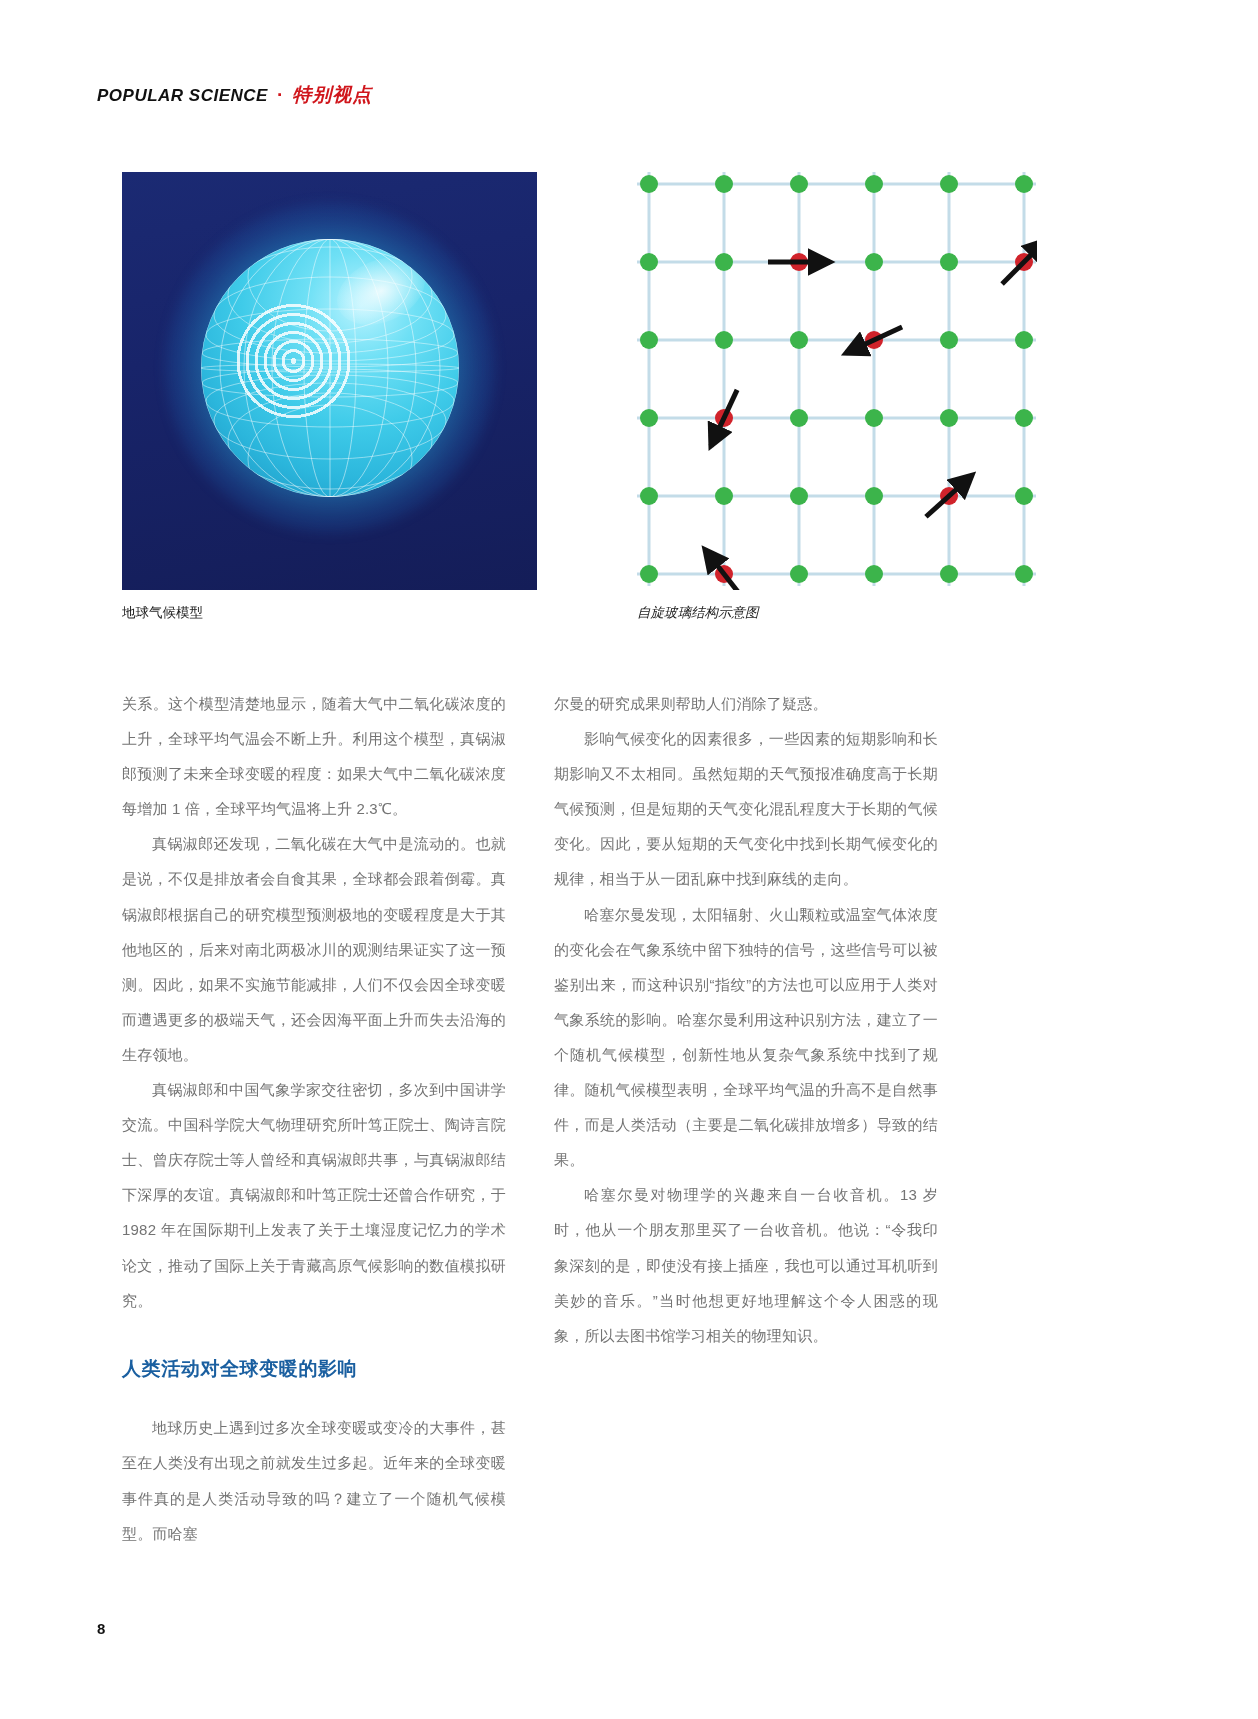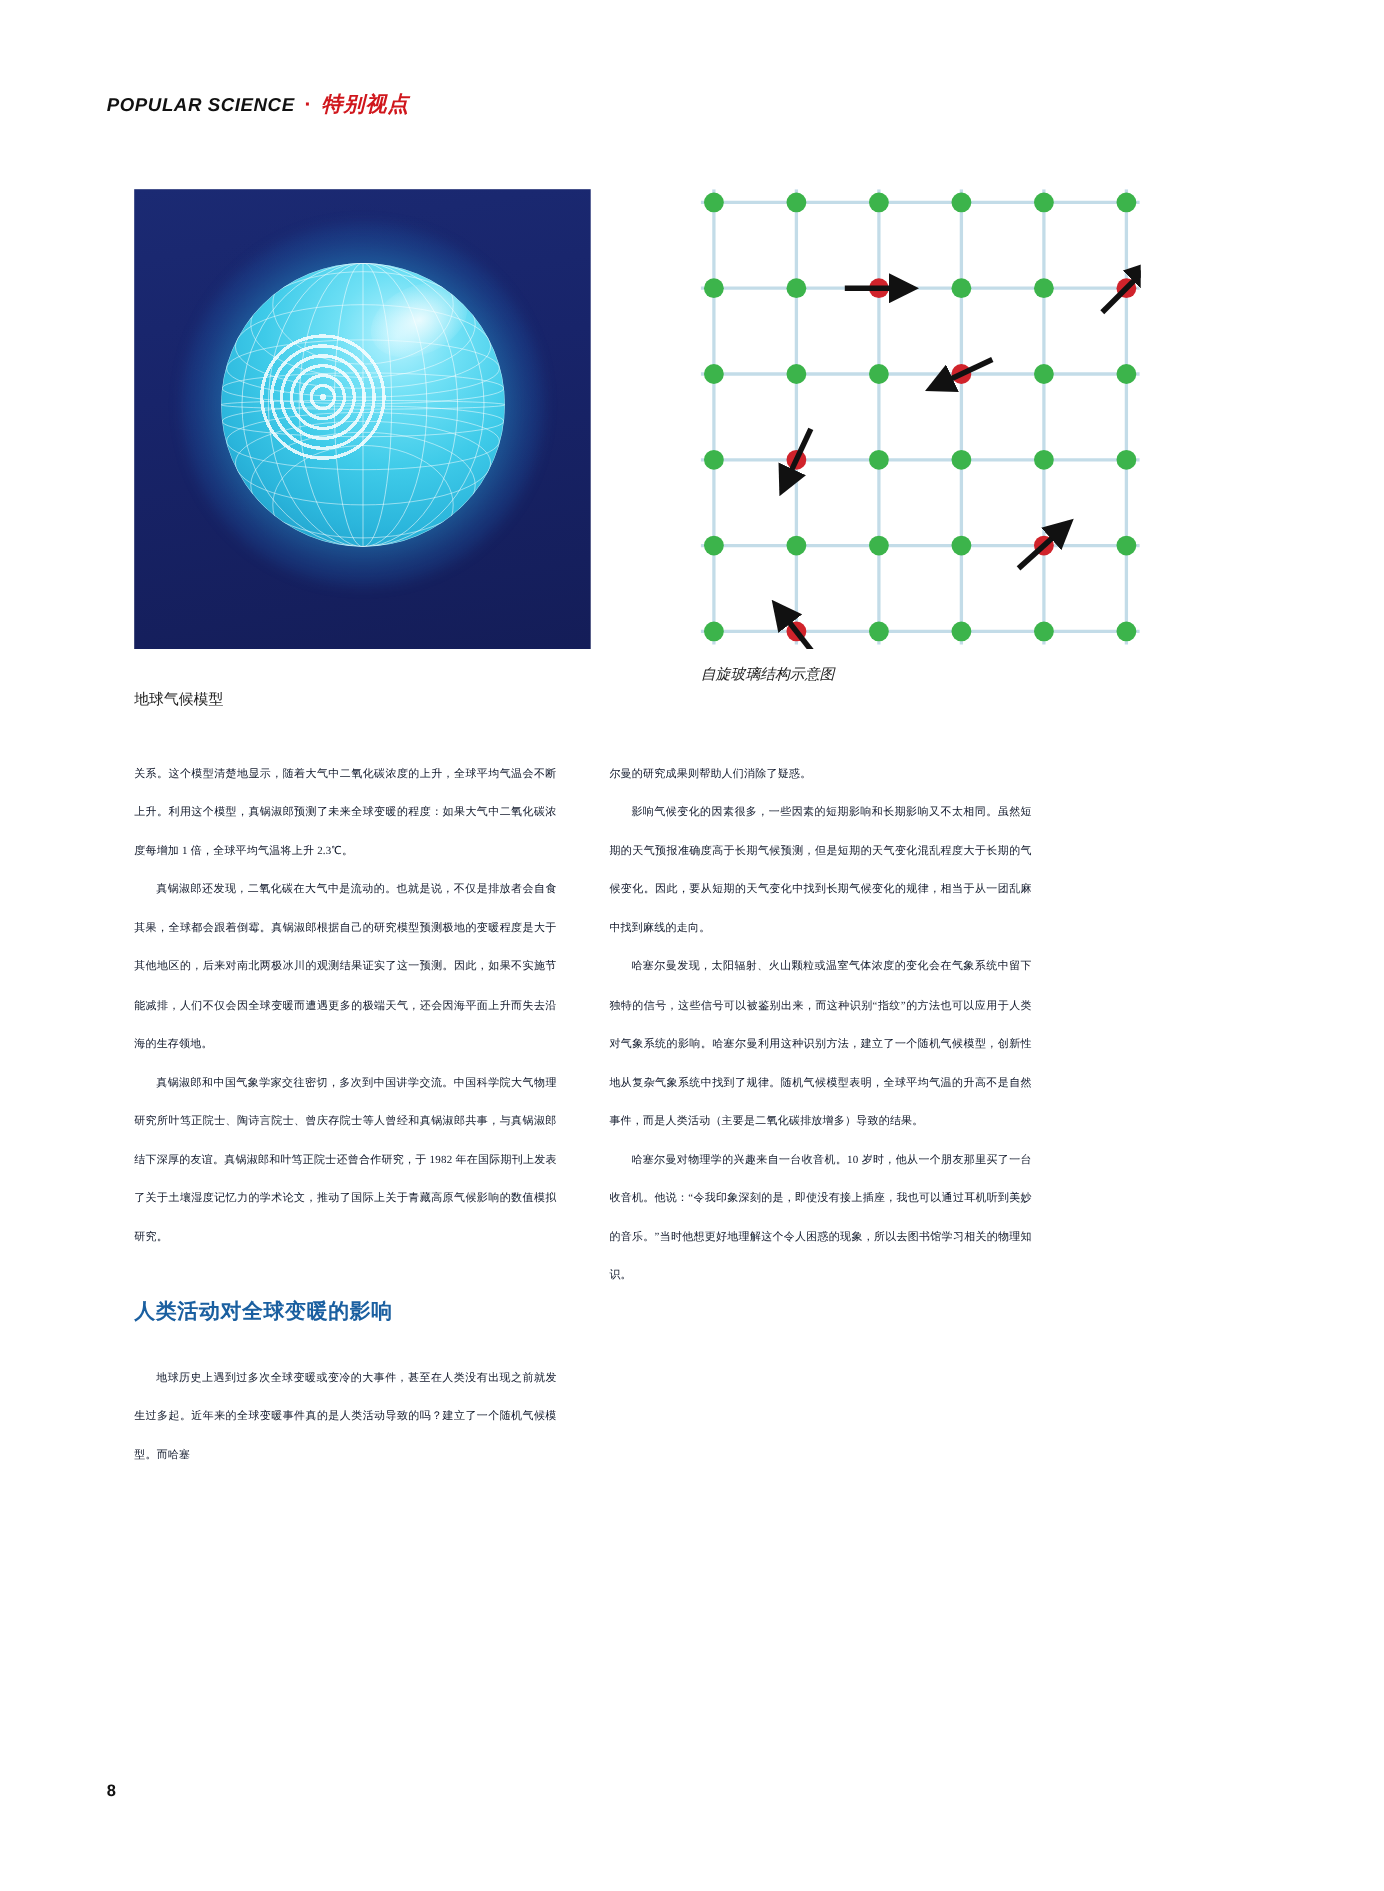--- a/index.html
+++ b/index.html
@@ -159,39 +159,39 @@
   .lattice { position: absolute; inset: 0; }
 
   .caption {
     position: absolute;
     top: 432px;
     font-family: "DejaVu Sans", sans-serif;
     font-size: 13.5px;
     color: #1c1c1c;
     white-space: nowrap;
   }
-  .caption-left  { left: 25px; margin-top: 23px; }
+  .caption-left  { left: 25px; }
   .caption-right { left: 540px; font-style: italic; }
 
   
   .columns {
     position: absolute;
     left: 122px;
     top: 686px;
     width: 1016px;
     display: flex;
     gap: 48px;
   }
   .col { width: 384px; }
 
   p.para {
-    font-family: Liberation Serif, serif;
-    font-size: 10px;
+    font-family: Liberation Sans, sans-serif;
+    font-size: 15px;
     line-height: 35.1px;
-    color: #0f172a;
+    color: #737373;
     text-align: justify;
     text-justify: inter-character;
     letter-spacing: 0.2px;
     margin: 0;
   }
   p.indent { text-indent: 2em; }
 
   h2.section-heading {
     font-family: "DejaVu Sans", sans-serif;
     font-size: 19px;
@@ -338,17 +338,17 @@
     <p class="para indent">真锅淑郎还发现，二氧化碳在大气中是流动的。也就是说，不仅是排放者会自食其果，全球都会跟着倒霉。真锅淑郎根据自己的研究模型预测极地的变暖程度是大于其他地区的，后来对南北两极冰川的观测结果证实了这一预测。因此，如果不实施节能减排，人们不仅会因全球变暖而遭遇更多的极端天气，还会因海平面上升而失去沿海的生存领地。</p>
     <p class="para indent">真锅淑郎和中国气象学家交往密切，多次到中国讲学交流。中国科学院大气物理研究所叶笃正院士、陶诗言院士、曾庆存院士等人曾经和真锅淑郎共事，与真锅淑郎结下深厚的友谊。真锅淑郎和叶笃正院士还曾合作研究，于 1982 年在国际期刊上发表了关于土壤湿度记忆力的学术论文，推动了国际上关于青藏高原气候影响的数值模拟研究。</p>
     <h2 class="section-heading first-heading">人类活动对全球变暖的影响</h2>
     <p class="para indent">地球历史上遇到过多次全球变暖或变冷的大事件，甚至在人类没有出现之前就发生过多起。近年来的全球变暖事件真的是人类活动导致的吗？建立了一个随机气候模型。而哈塞</p>
   </div>
 
   <div class="col">
     <p class="para">尔曼的研究成果则帮助人们消除了疑惑。</p>
     <p class="para indent">影响气候变化的因素很多，一些因素的短期影响和长期影响又不太相同。虽然短期的天气预报准确度高于长期气候预测，但是短期的天气变化混乱程度大于长期的气候变化。因此，要从短期的天气变化中找到长期气候变化的规律，相当于从一团乱麻中找到麻线的走向。</p>
     <p class="para indent">哈塞尔曼发现，太阳辐射、火山颗粒或温室气体浓度的变化会在气象系统中留下独特的信号，这些信号可以被鉴别出来，而这种识别“指纹”的方法也可以应用于人类对气象系统的影响。哈塞尔曼利用这种识别方法，建立了一个随机气候模型，创新性地从复杂气象系统中找到了规律。随机气候模型表明，全球平均气温的升高不是自然事件，而是人类活动（主要是二氧化碳排放增多）导致的结果。</p>
-    <p class="para indent">哈塞尔曼对物理学的兴趣来自一台收音机。10 岁时，他从一个朋友那里买了一台收音机。他说：“令我印象深刻的是，即使没有接上插座，我也可以通过耳机听到美妙的音乐。”当时他想更好地理解这个令人困惑的现象，所以去图书馆学习相关的物理知识。</p>
+    <p class="para indent">哈塞尔曼对物理学的兴趣来自一台收音机。13 岁时，他从一个朋友那里买了一台收音机。他说：“令我印象深刻的是，即使没有接上插座，我也可以通过耳机听到美妙的音乐。”当时他想更好地理解这个令人困惑的现象，所以去图书馆学习相关的物理知识。</p>
   </div>
 </div>
 
 <div class="folio">8</div>
 
 </body></html>

